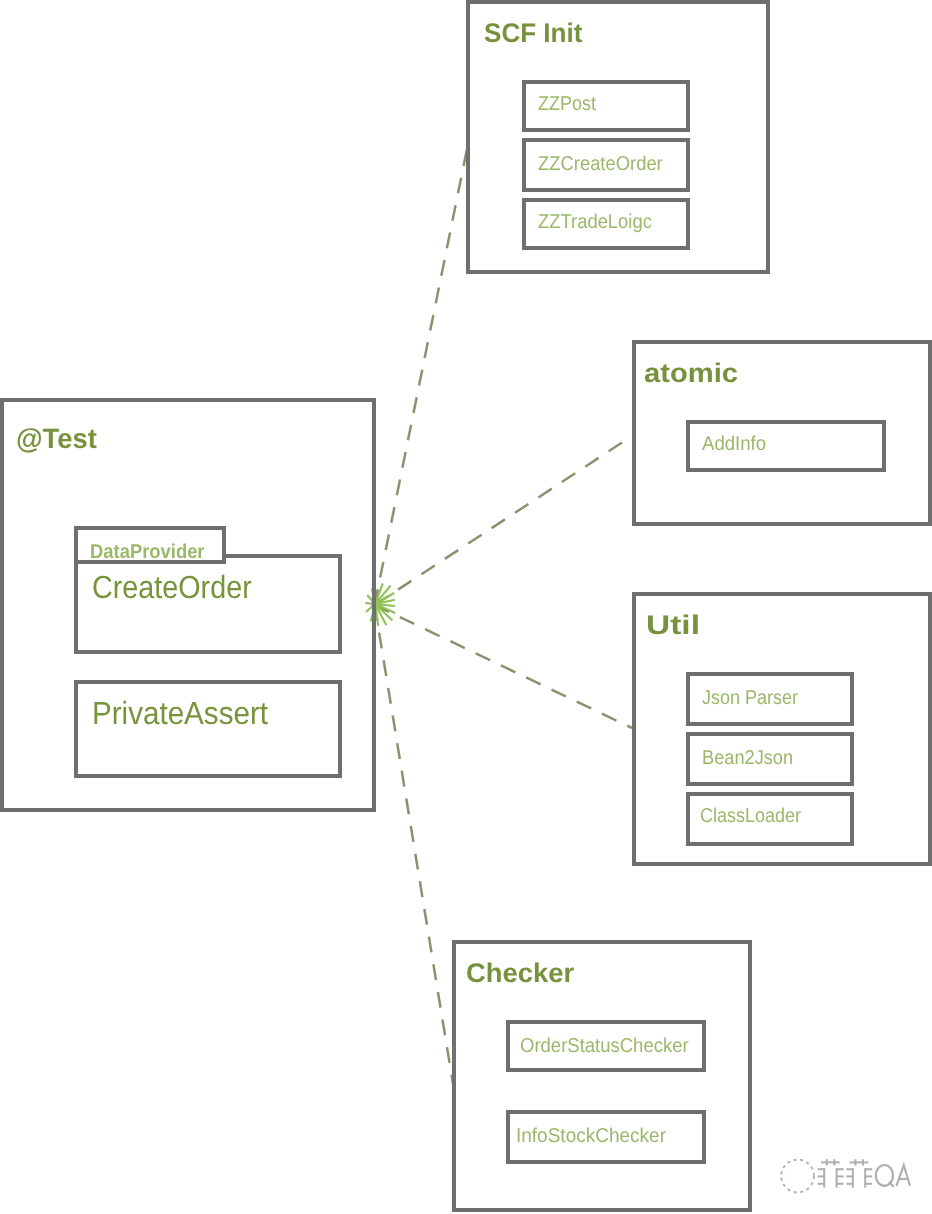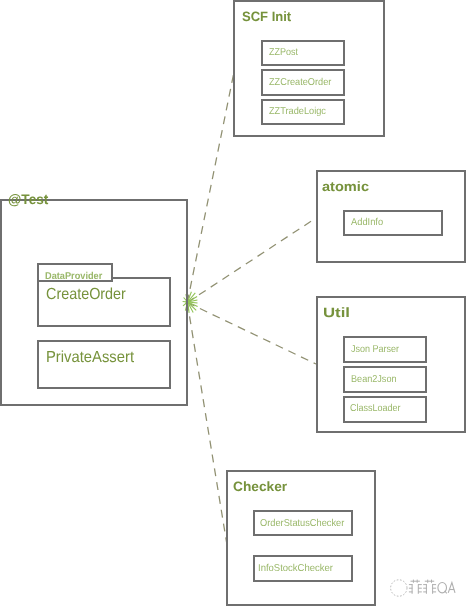--- a/index.html
+++ b/index.html
@@ -62,21 +62,21 @@
     font-size: 16px;
   }
   .tag-label {
     color: #9ab86a;
     font-size: 10px;
     font-weight: bold;
   }
 
   
   .g-test    { left: 0px;   top: 199px; width: 188px; height: 207px; }
-  .t-test    { left: 8px;   top: 192px; font-size: 14px; transform: scaleX(0.975); }
+  .t-test    { left: 8px;   top: 212px; font-size: 14px; transform: scaleX(0.975); }
   .n-createorder   { left: 37px; top: 277px; width: 134px; height: 50px; }
   .l-createorder   { left: 46px; top: 287px; transform: scaleX(0.898); }
   .tag-dataprovider {
     position: absolute;
     left: 37px; top: 263px; width: 76px; height: 19px;
     box-sizing: border-box;
     border: 2px solid #6f6f6f;
     background: #ffffff;
   }
   .l-dataprovider  { left: 45px; top: 272px; transform: scaleX(0.92); }

